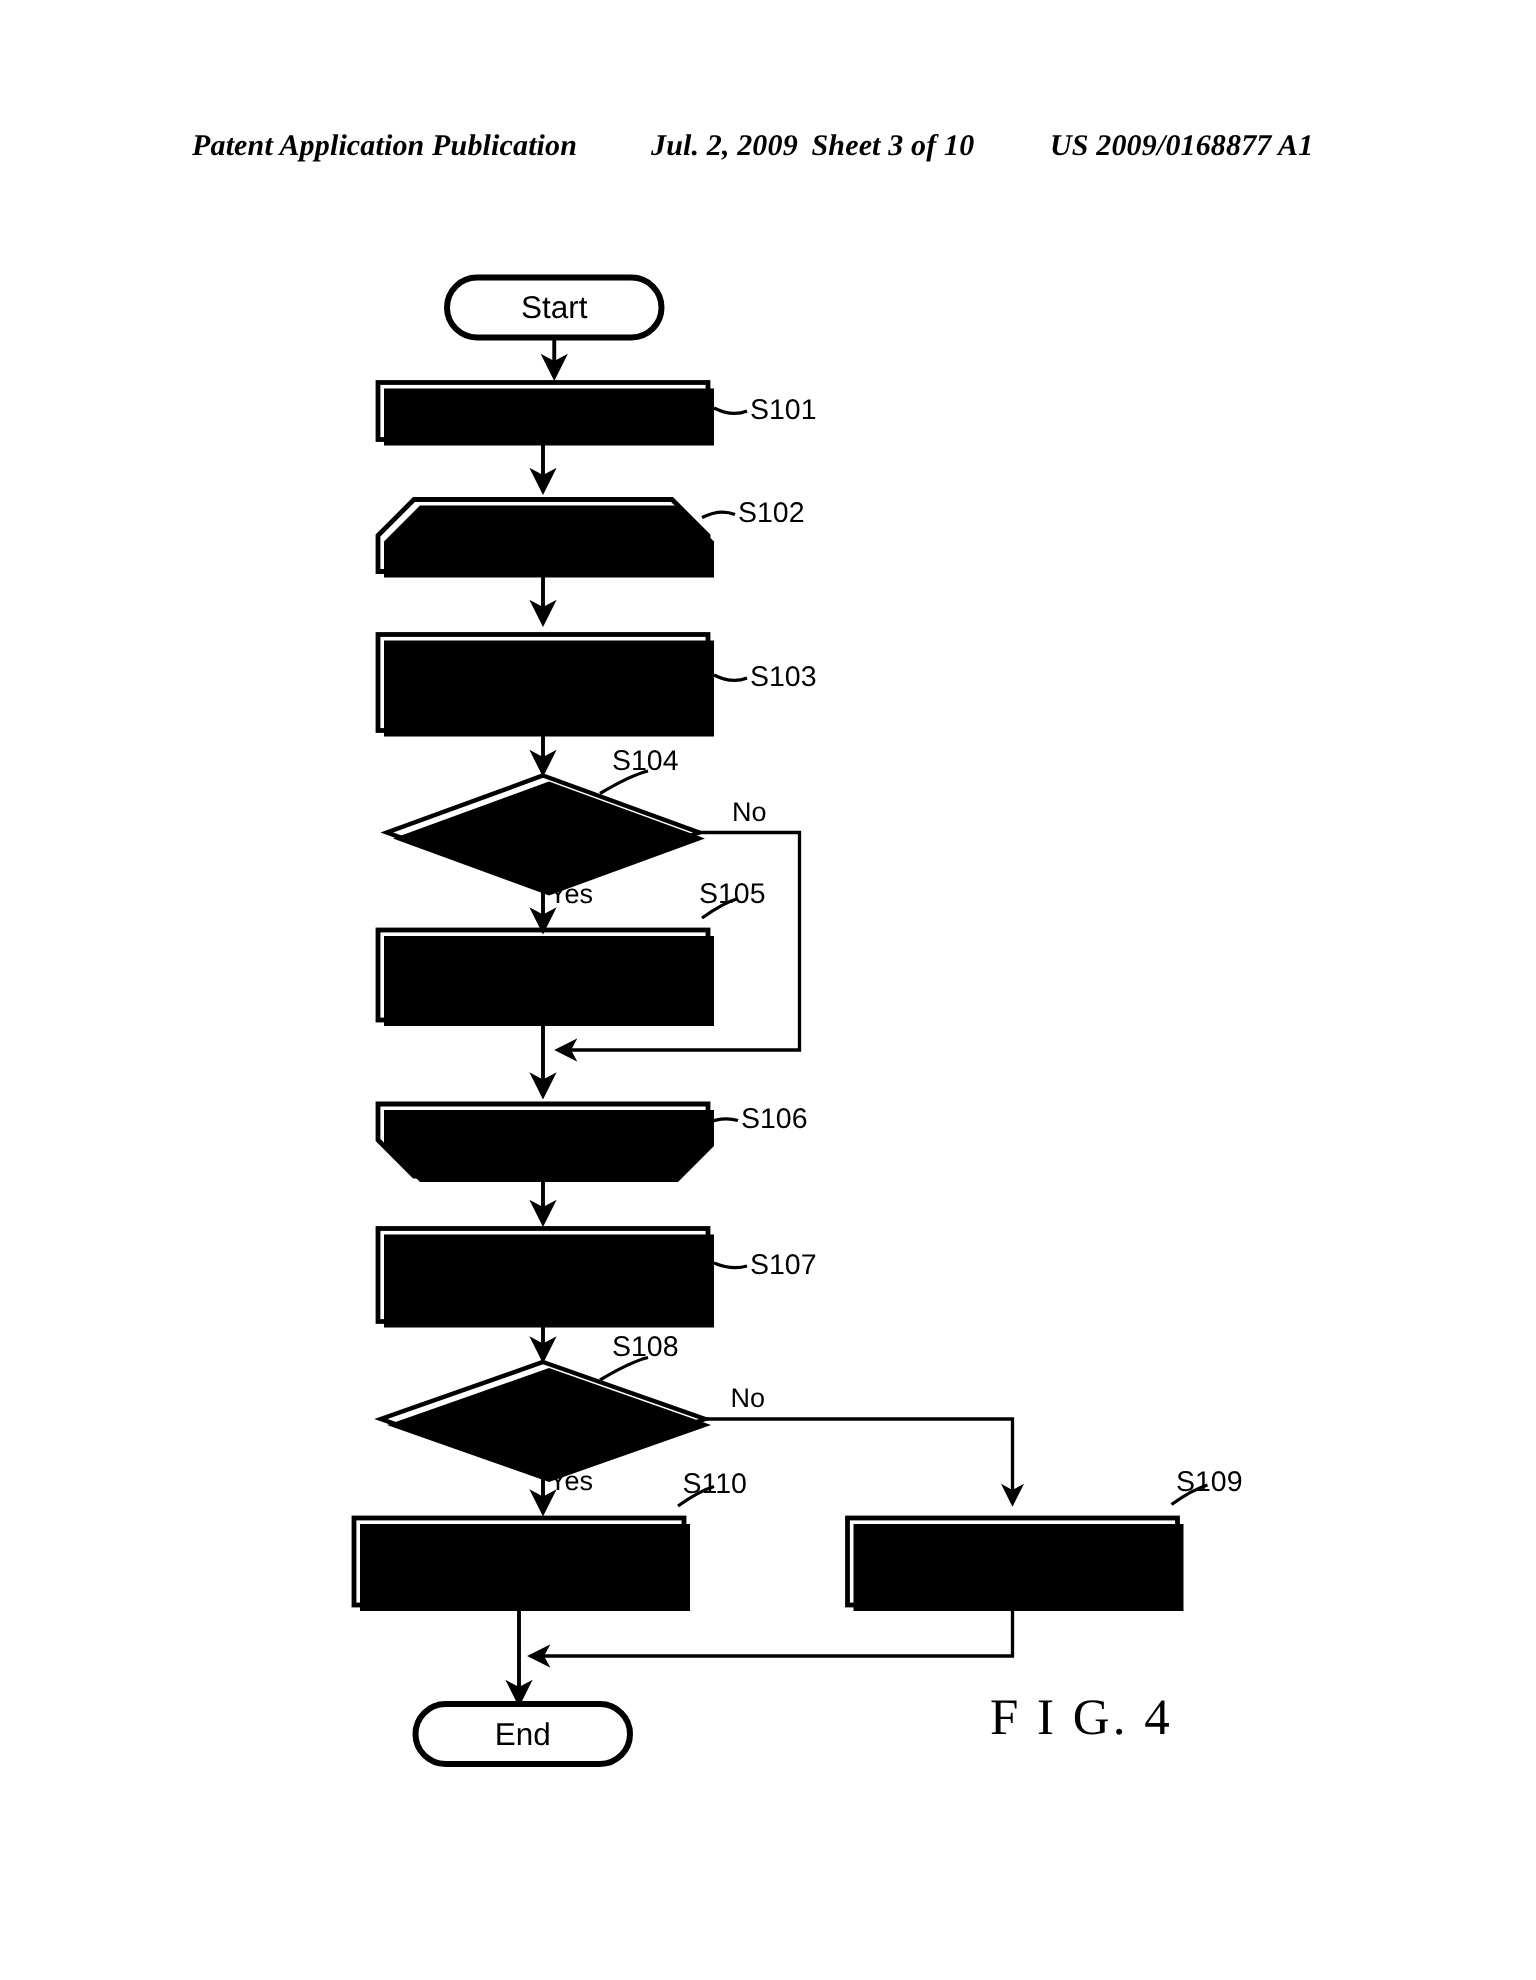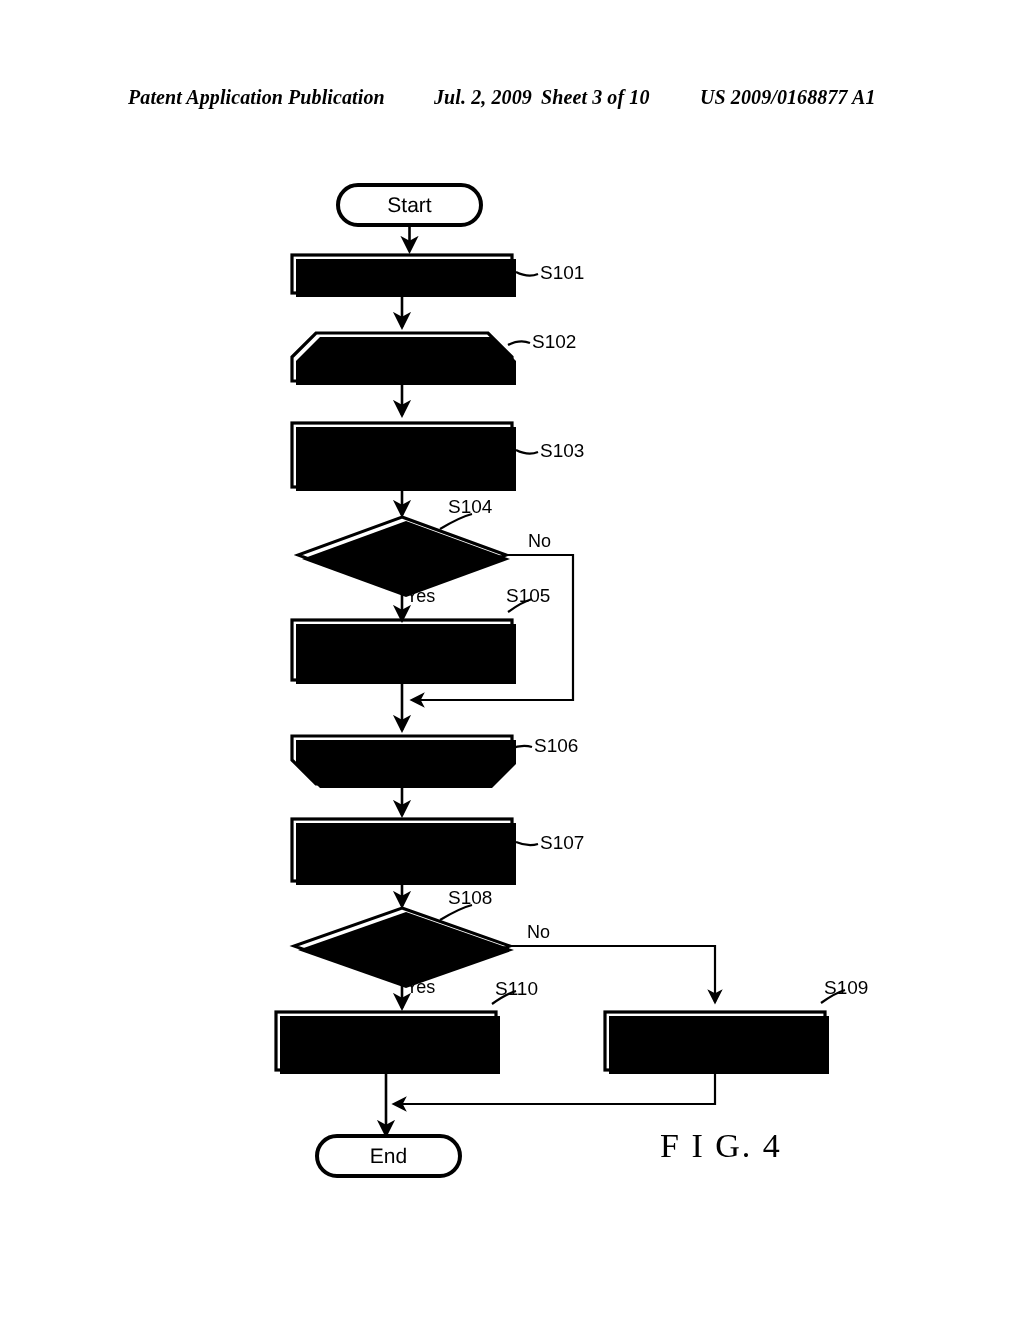--- a/index.html
+++ b/index.html
@@ -36,21 +36,20 @@
   #page-header .h-sheet { position: absolute; left: 541px; top: 0; }
   #page-header .h-num   { position: absolute; left: 700px; top: 0; }
 
   
   #figure-canvas {
     position: absolute;
     top: 0;
     left: 0;
     width: 896px;
     height: 1320px;
-    margin-left: 40px;
   }
   #figure-canvas svg {
     display: block;
   }
 
   
   .node-text {
     font-family: "Liberation Sans", sans-serif;
     fill: #000000;
     text-rendering: geometricPrecision;

